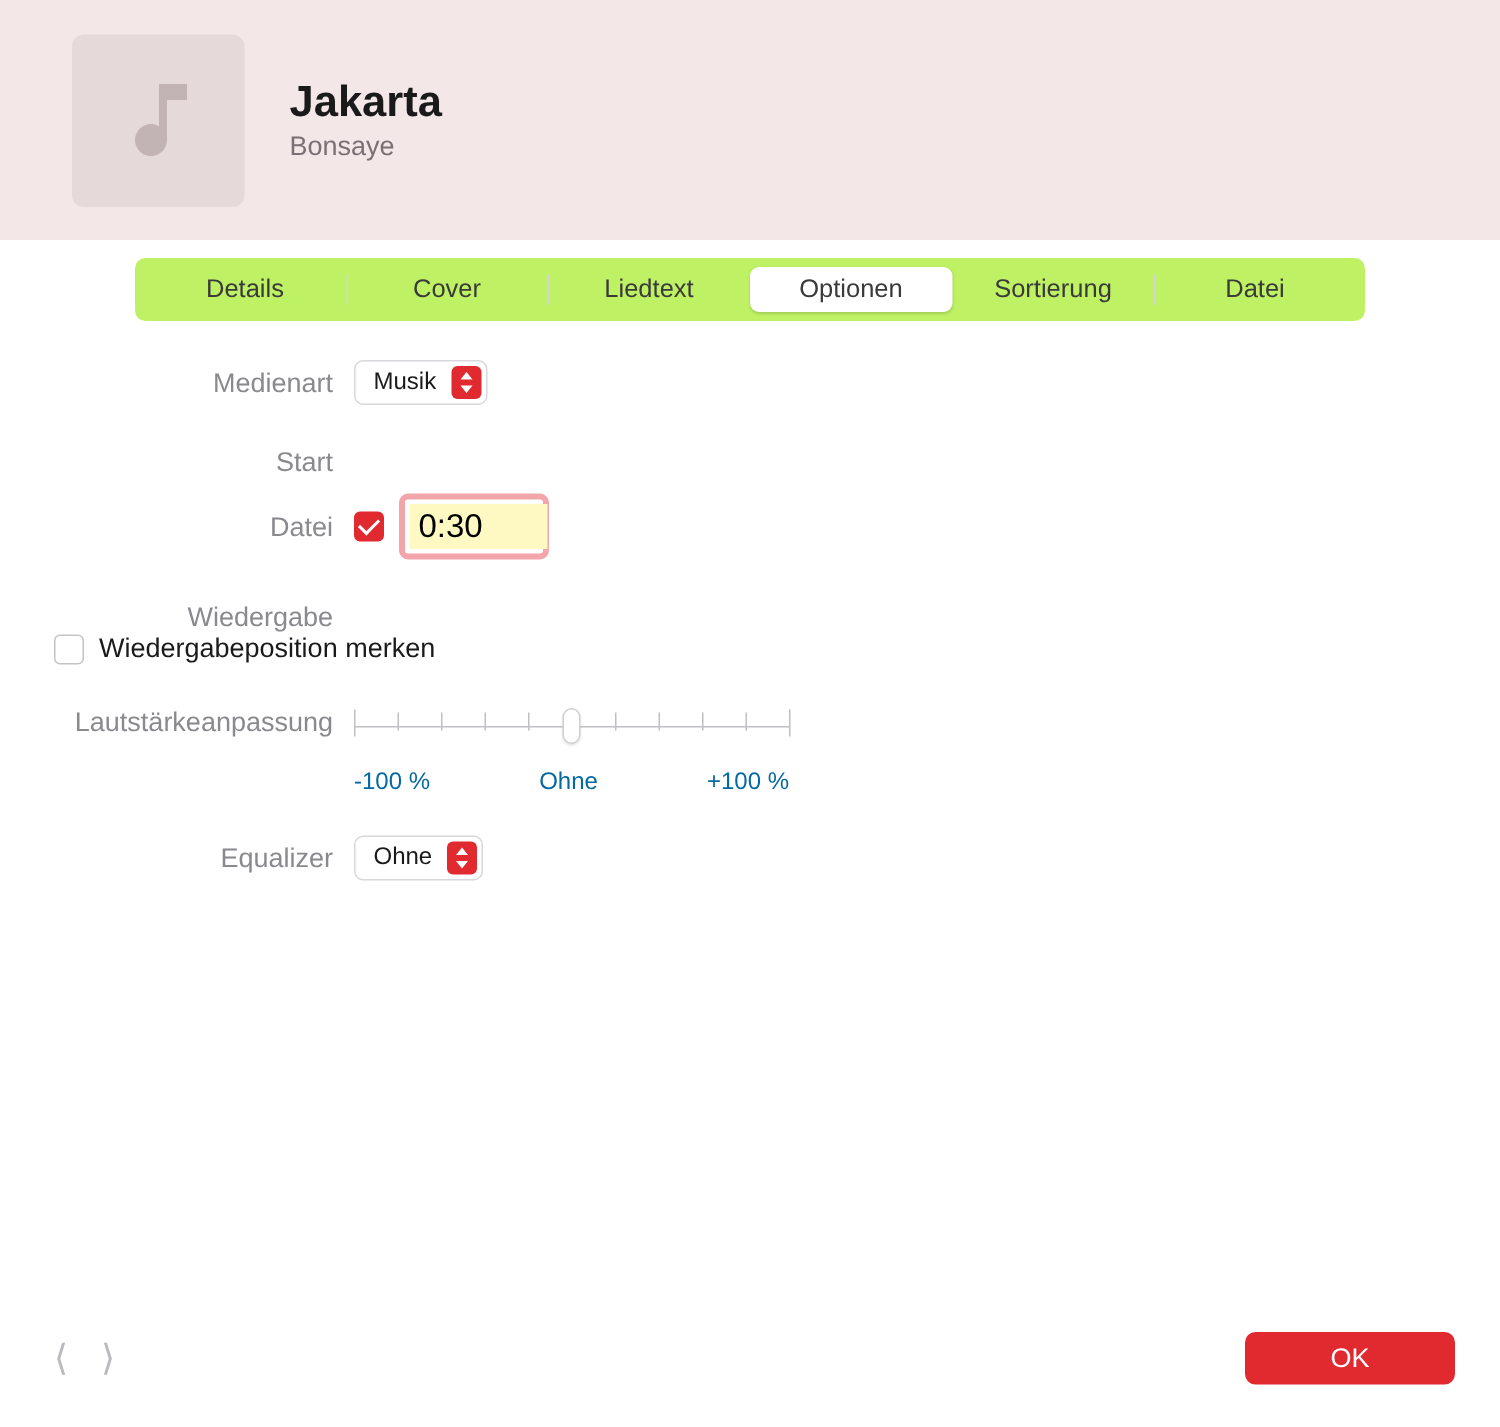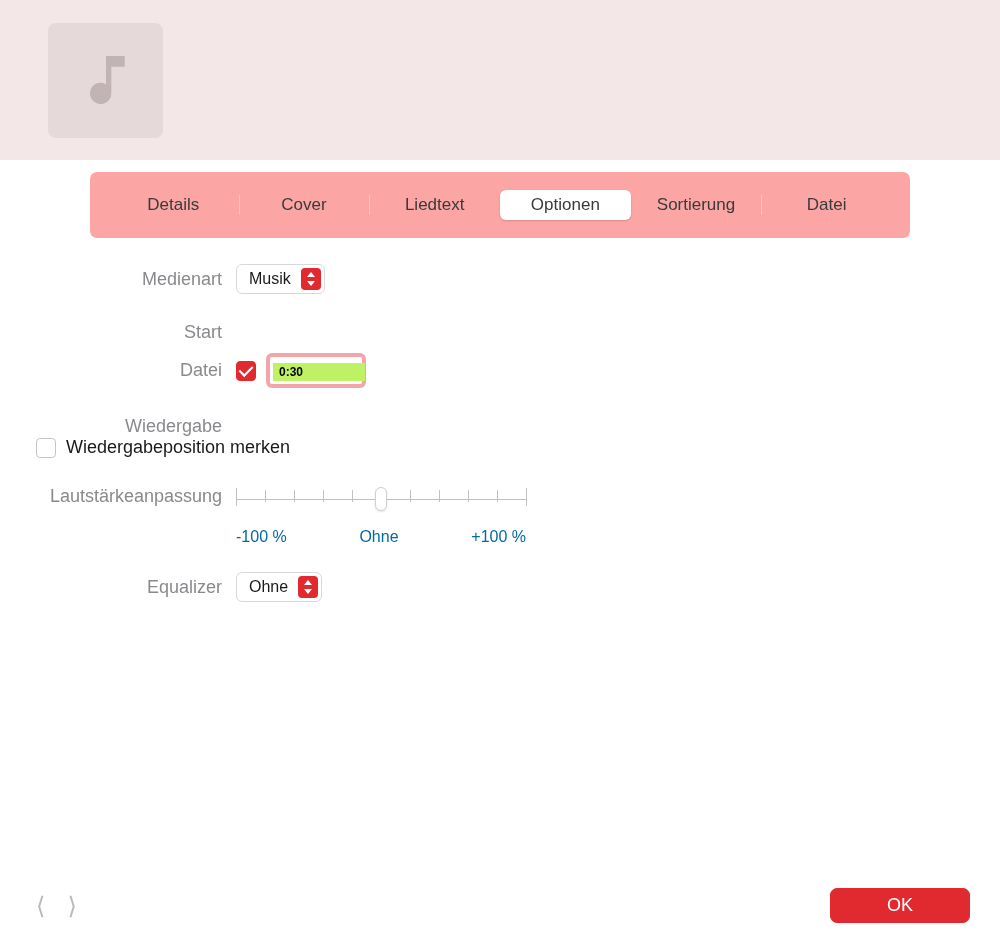--- a/index.html
+++ b/index.html
@@ -28,23 +28,24 @@
       display: flex; align-items: center; justify-content: center;
     }
     .artwork svg { width: 64px; height: 64px; fill: #c2b3b5; }
     .titles .track { font-size: 29px; font-weight: 600; color: #1a1a1a; }
     .titles .artist { font-size: 18px; color: #7d7074; margin-top: 2px; }
 
     
     .tabs {
       display: flex;
       margin: 12px 90px 0 90px;
-      background: #fca5a5;
+      background: #bef264;
       border-radius: 7px;
-      padding: 18px;
+      padding: 6px;
+      justify-content: center;
     }
     .tab {
       flex: 1;
       text-align: center;
       padding: 5px 0;
       font-size: 17px;
       color: #3a3a3a;
       cursor: pointer;
       border-radius: 6px;
       position: relative;
@@ -152,24 +153,23 @@
     }
     .time-input.highlight-wrap {
       padding: 3px;
       border: 4px solid #f3a6a9;
       border-radius: 6px;
     }
     .time-input.highlight-wrap input {
       border: none;
       width: 92px;
       padding: 2px 6px;
-      font-size: 12px;
+      font-size: 22px;
       font-family: inherit;
-      background:#bef264;
-      font-weight:bold;
+      background:#fef9c3;
     }
 
     .chk-row { display: flex; align-items: center; gap: 10px; font-size: 18px; }
     .chk-row + .chk-row { margin-top: 10px; }
 
     
     .slider-wrap { width: 290px; }
     .slider-track {
       position: relative;
       height: 22px;
@@ -227,20 +227,24 @@
     }
   </style>
 </head>
 <body>
 
 <div class="header">
   <div class="artwork">
     <svg viewBox="0 0 24 24">
       <path d="M12 3v10.55A4 4 0 1 0 14 17V7h5V3z"></path>
     </svg>
+  </div>
+  <div class="titles">
+    <div class="track">Jakarta</div>
+    <div class="artist">Bonsaye</div>
   </div>
 </div>
 
 <div class="tabs">
   <div class="tab">Details</div>
   <div class="tab">Cover</div>
   <div class="tab">Liedtext</div>
   <div class="tab active">Optionen</div>
   <div class="tab">Sortierung</div>
   <div class="tab">Datei</div>

